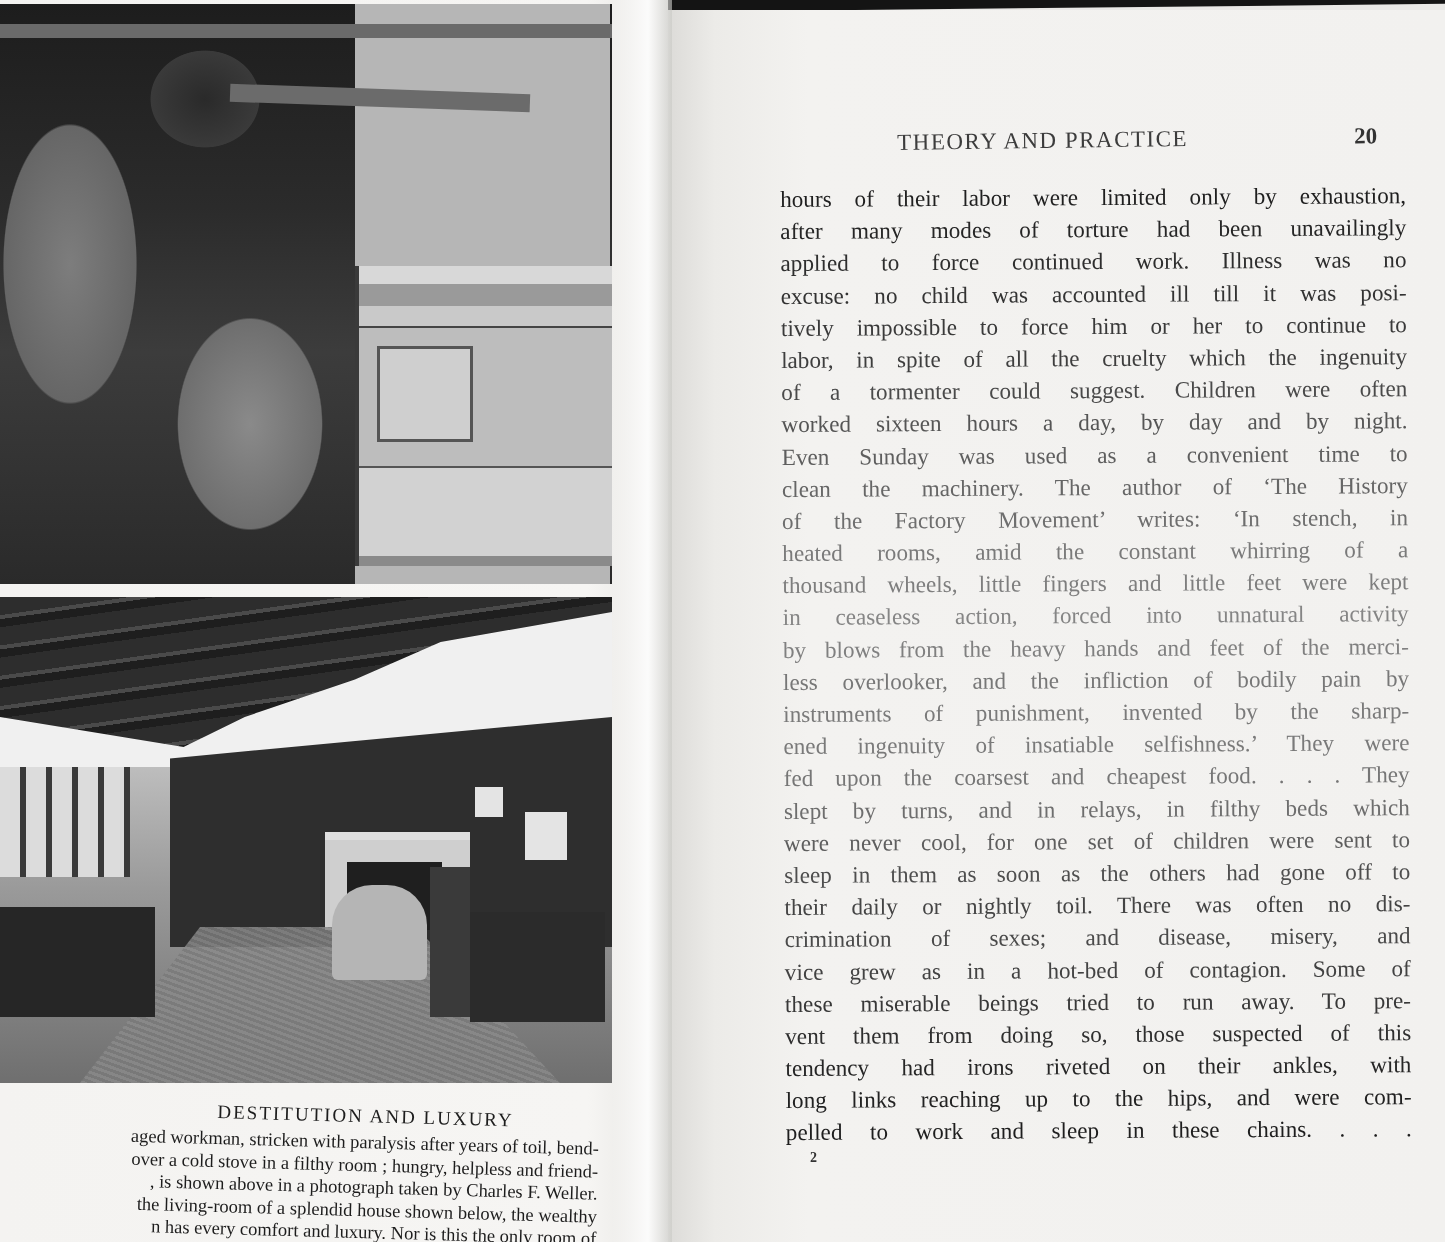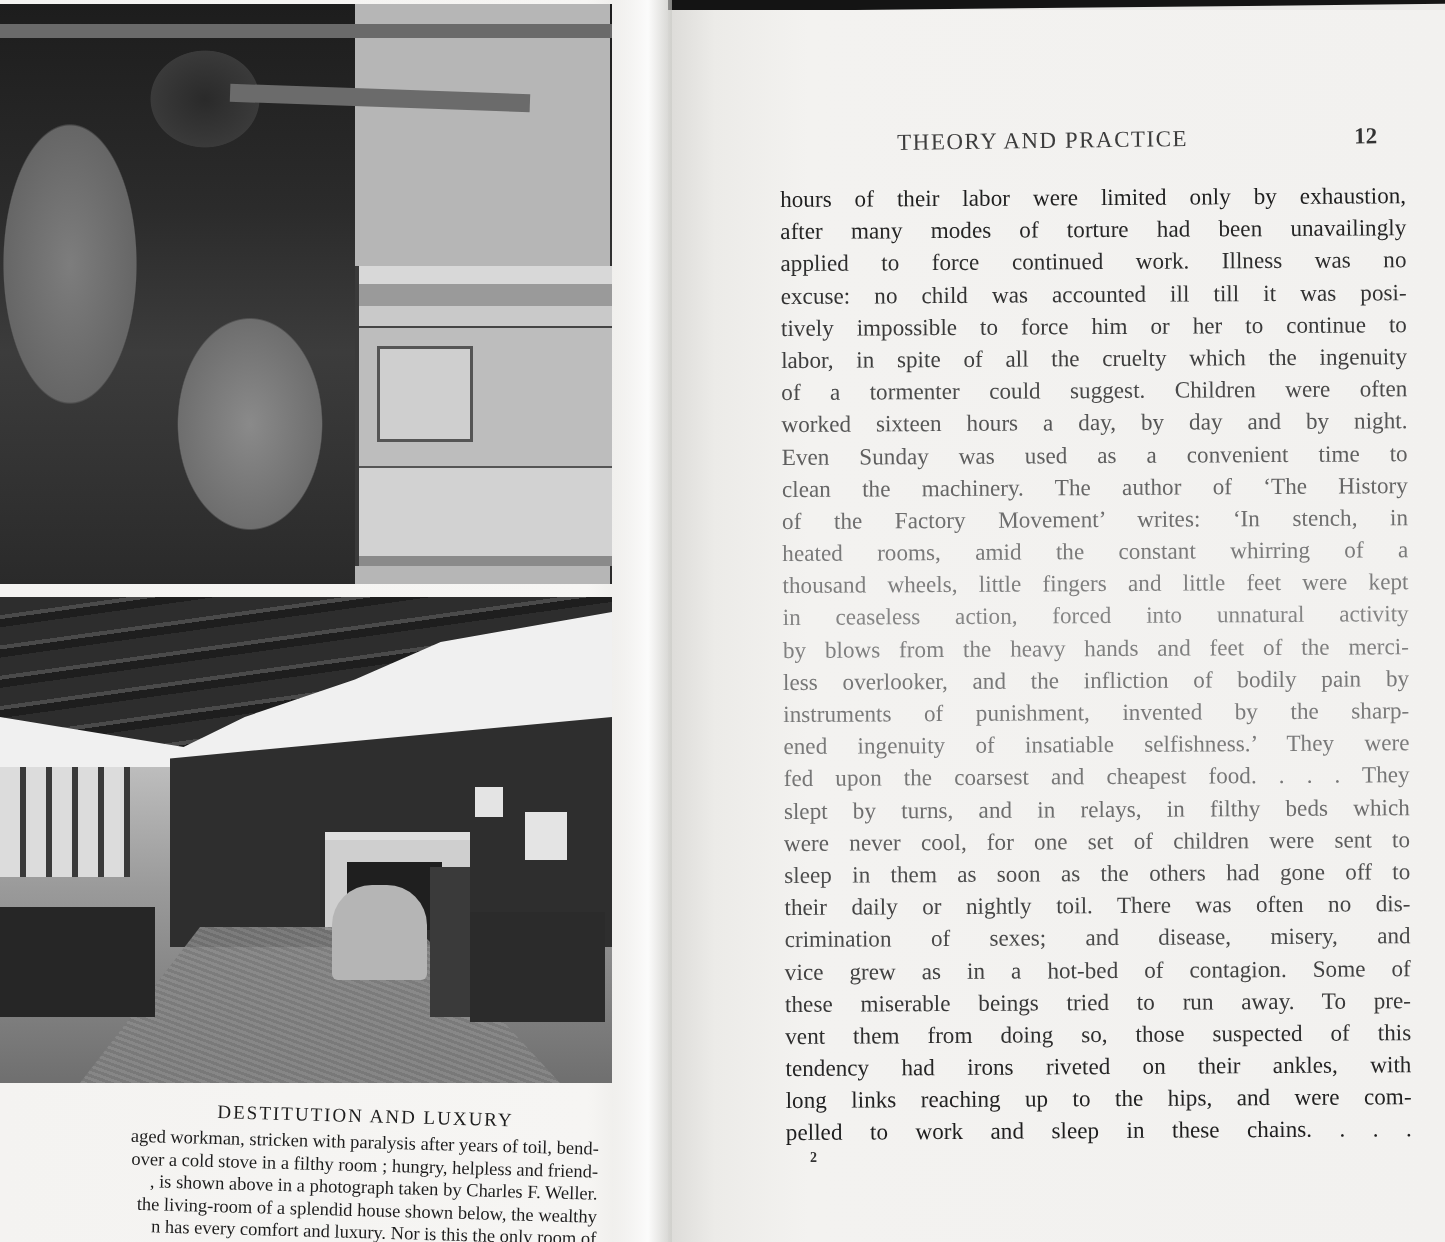--- a/index.html
+++ b/index.html
@@ -174,21 +174,21 @@
     <div class="caption-line">n has every comfort and luxury. Nor is this the only room of</div>
     <div class="caption-line">ch he has the use.  (Photo from “House &amp; Garden.”)</div>
   </div>
 </div>
 
 <div class="right-page"></div>
 <div class="gutter"></div>
 
 <div class="running-head">
   <span class="running-title">THEORY AND PRACTICE</span>
-  <span class="page-number">12</span>
+  <span class="page-number">20</span>
 </div>
 
 <div class="body-text" id="body-text">
   <div class="text-line" style="color: rgb(31, 31, 31);">hours of their labor were limited only by exhaustion,</div>
   <div class="text-line" style="color: rgb(38, 38, 38);">after many modes of torture had been unavailingly</div>
   <div class="text-line" style="color: rgb(46, 46, 46);">applied to force continued work.  Illness was no</div>
   <div class="text-line" style="color: rgb(51, 51, 51);">excuse: no child was accounted ill till it was posi-</div>
   <div class="text-line" style="color: rgb(58, 58, 58);">tively impossible to force him or her to continue to</div>
   <div class="text-line" style="color: rgb(62, 62, 62);">labor, in spite of all the cruelty which the ingenuity</div>
   <div class="text-line" style="color: rgb(74, 74, 74);">of a tormenter could suggest.  Children were often</div>

